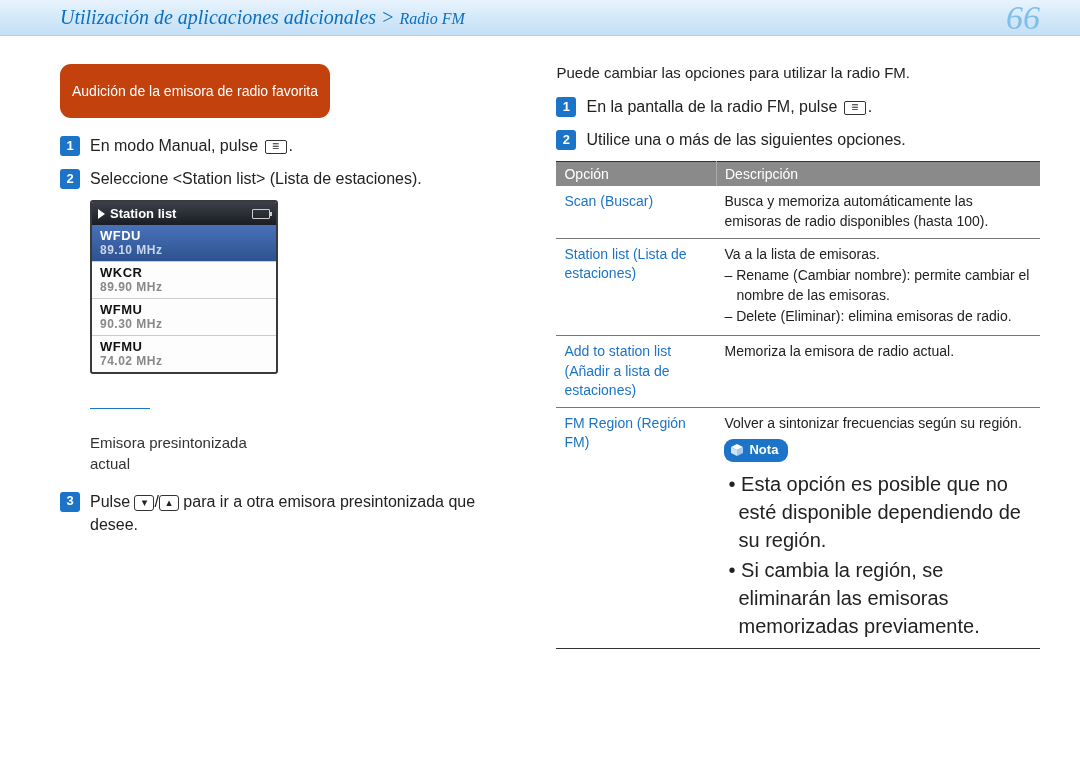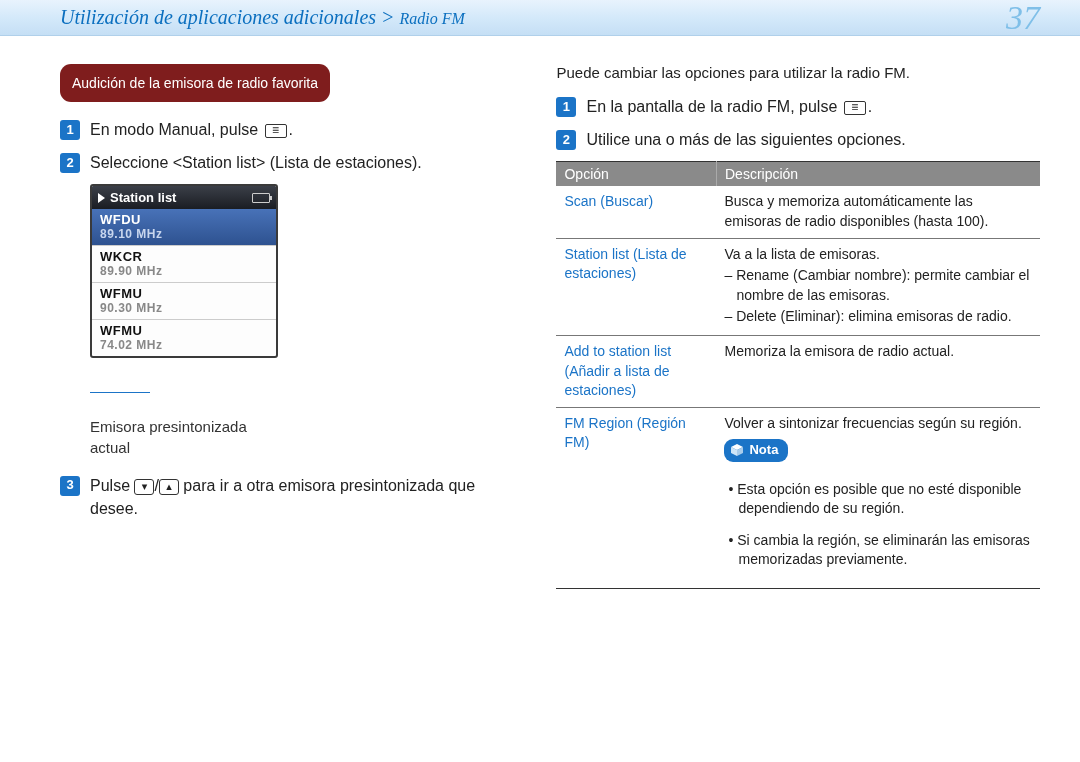--- a/index.html
+++ b/index.html
@@ -42,24 +42,24 @@
   padding: 28px 40px 20px 60px;
   gap: 36px;
 }
 .col {
   flex: 1;
   min-width: 0;
 }
 .right-col { flex: 1.05; }
 .pill {
   display: inline-block;
-  background: #7f1d1d;
+  background: #c2410c;
   color: #fff;
   font-size: 14px;
-  padding: 11px 12px;
+  padding: 19px 12px;
   border-radius: 11px;
   margin-bottom: 16px;
 }
 .step-row {
   display: flex;
   align-items: flex-start;
   gap: 10px;
   margin-bottom: 10px;
   font-size: 16px;
   line-height: 1.45;
@@ -255,36 +255,36 @@
   position: relative;
 }
 .nota-badge .cube svg { width: 14px; height: 14px; }
 .bullet-list {
   list-style: none;
   padding-left: 0;
 }
 .bullet-list li {
   padding-left: 14px;
   text-indent: -10px;
-  margin: 12px 0;
-  font-size: 14px;
+  margin: 2px 0;
+  font-size: 20px;
   line-height: 1.4;
 }
 .bullet-list li::before {
   content: "• ";
 }
 </style>
 </head>
 <body>
 
 <div class="header-bar">
   <span class="breadcrumb">
     <span>Utilización de aplicaciones adicionales &gt; </span><span class="sub">Radio FM</span>
   </span>
-  <span class="page-number">37</span>
+  <span class="page-number">66</span>
 </div>
 
 <div class="page">
 
   <div class="col">
     <div class="pill">Audición de la emisora de radio favorita</div>
 
     <div class="step-row">
       <div class="step-num">1</div>
       <div class="step-text">

